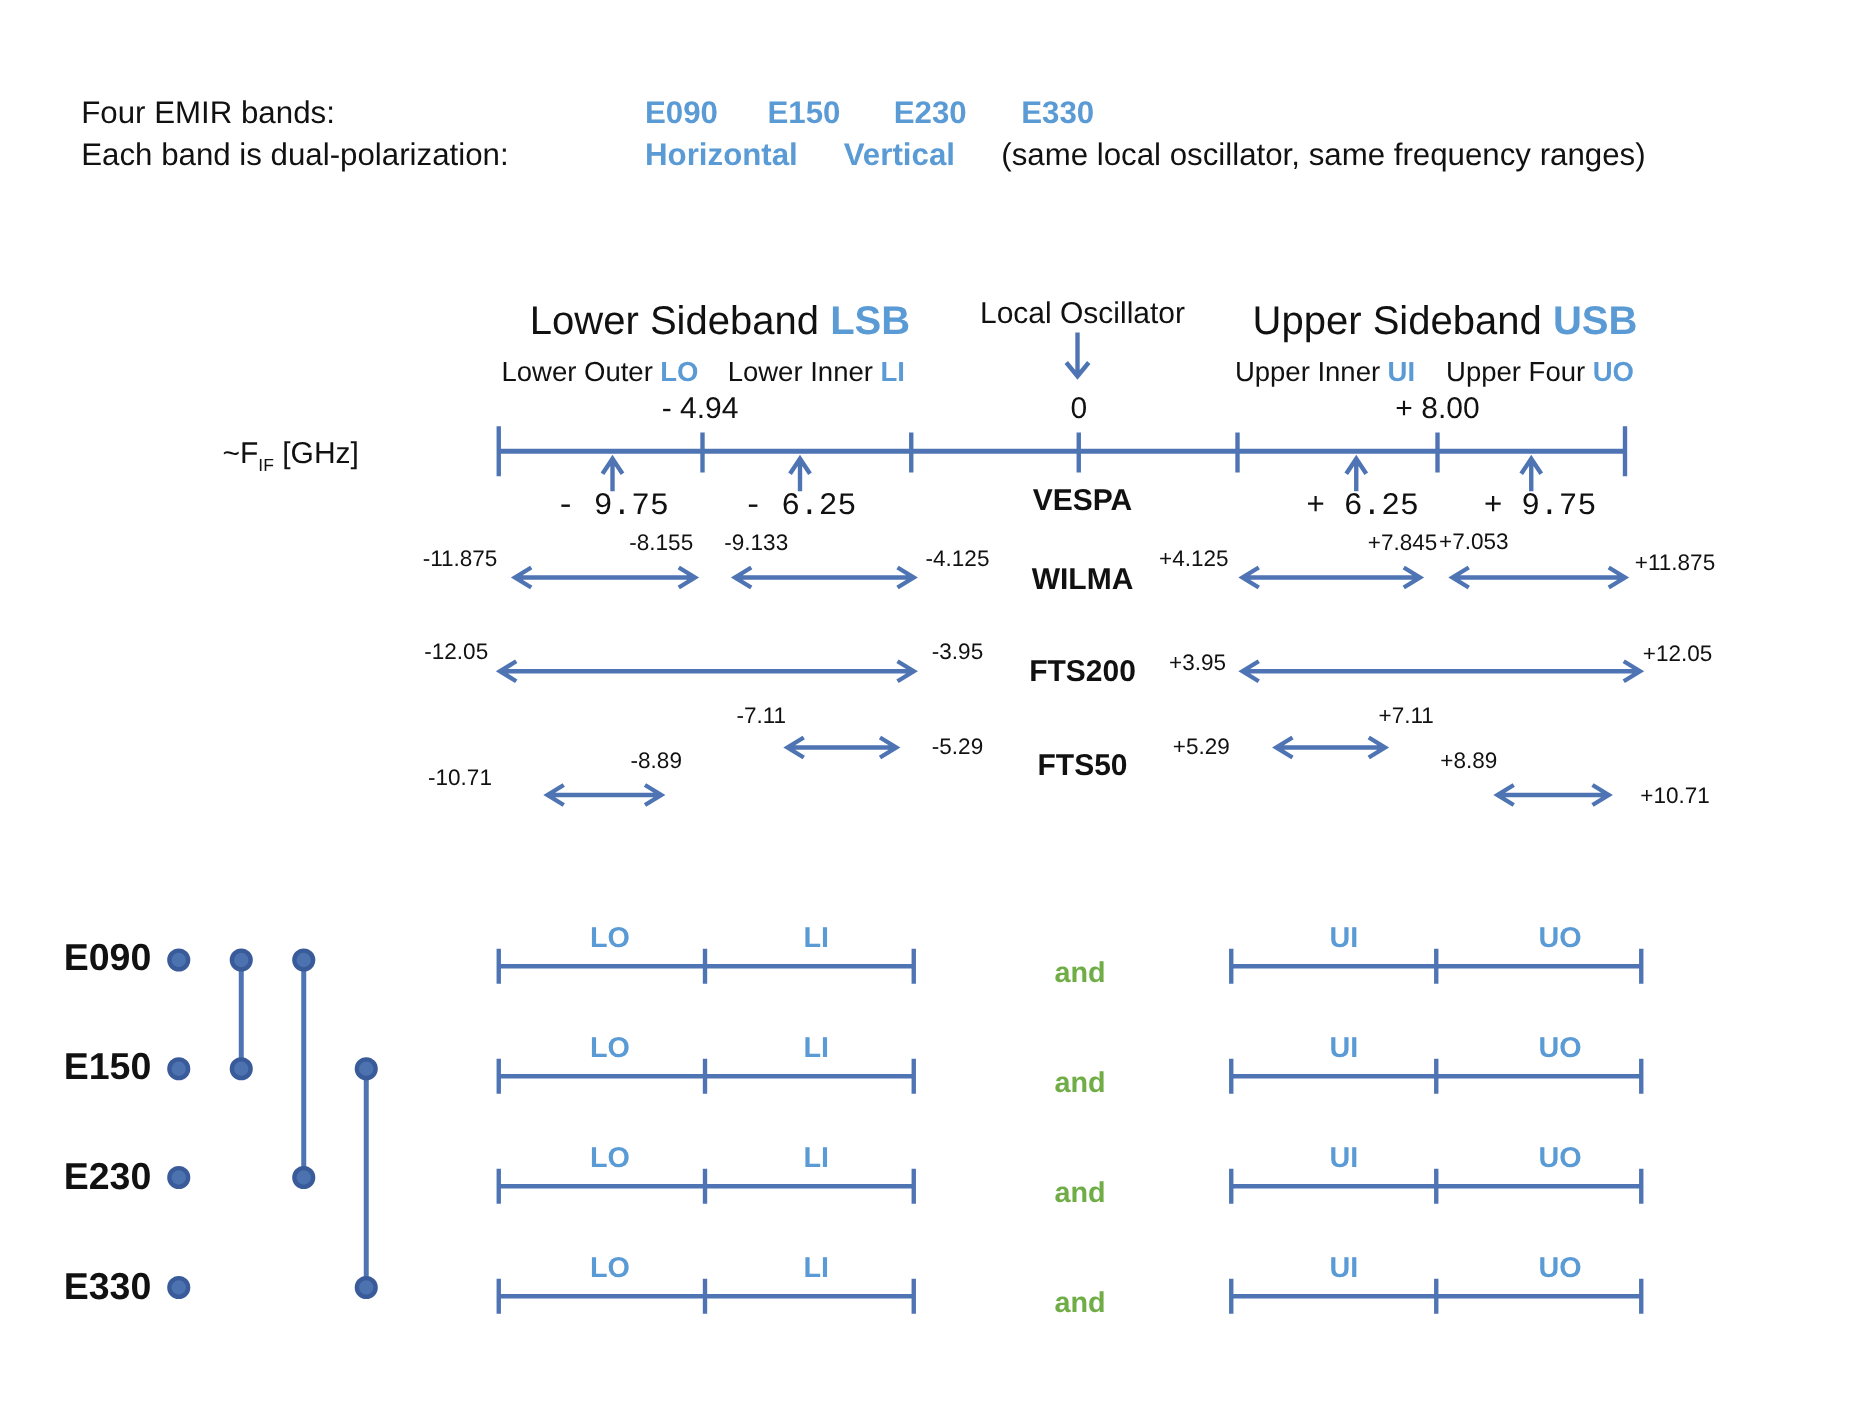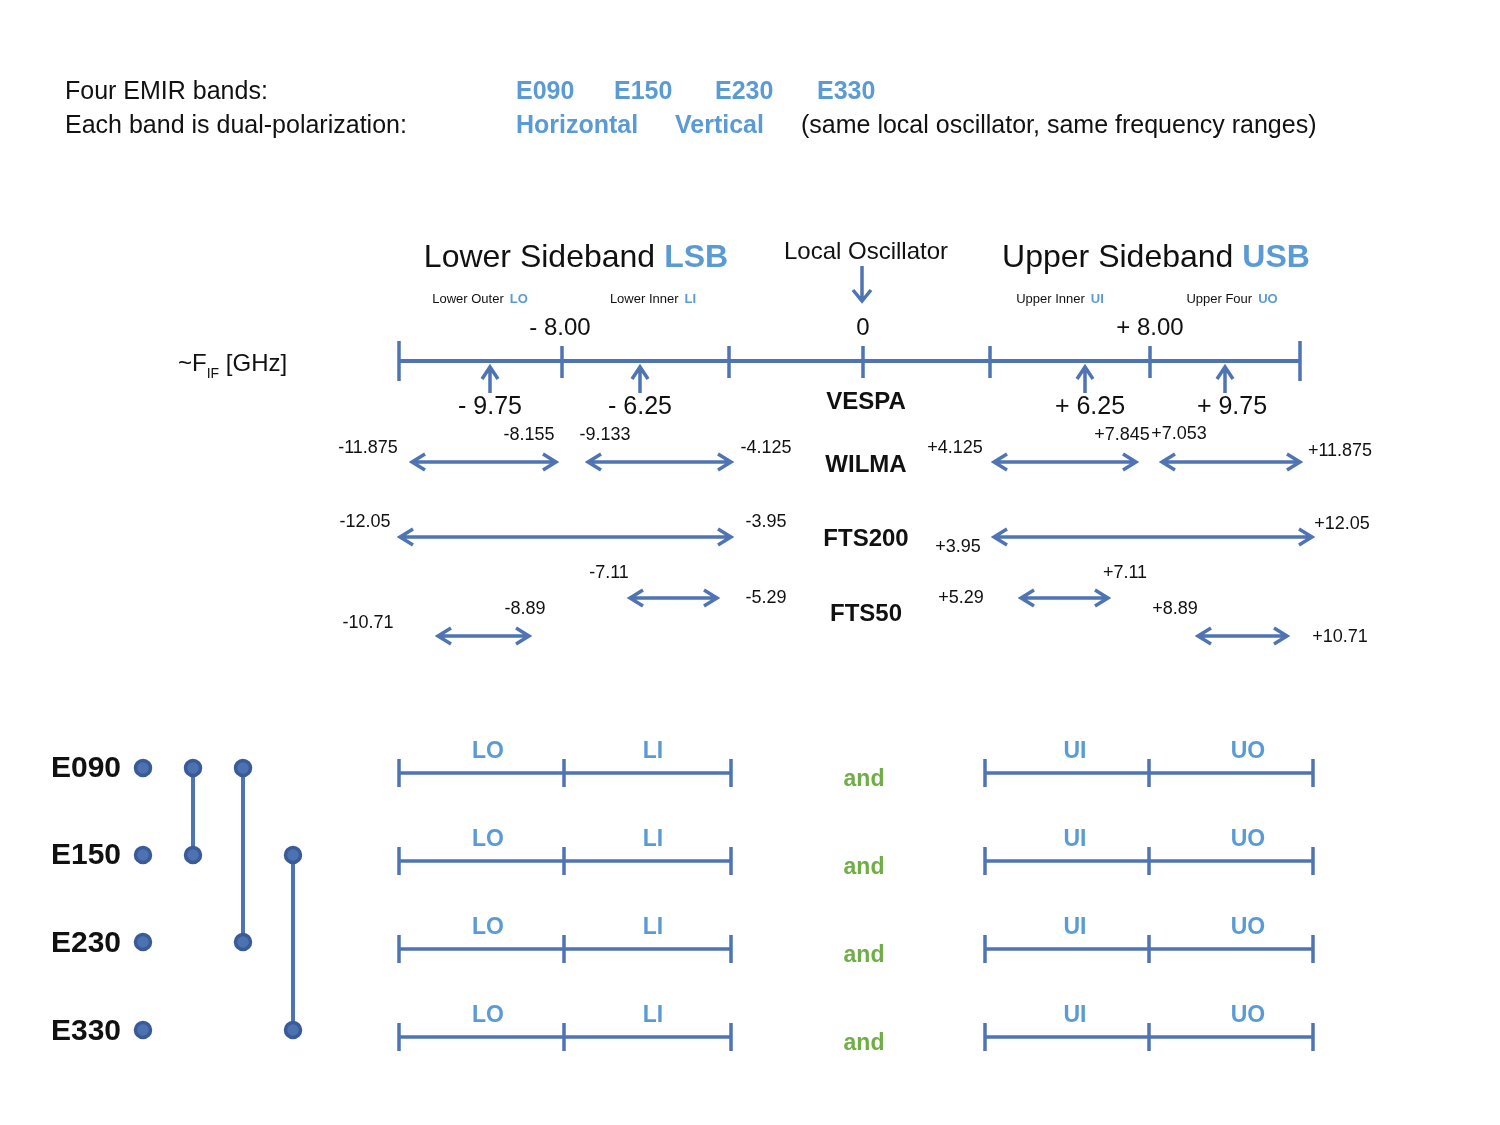--- a/index.html
+++ b/index.html
@@ -18,23 +18,23 @@
   .w4{stroke-width:4px;}
   .w35{stroke-width:3.5px;}
   .dot{fill:var(--dot-fill);stroke:var(--dot-stroke);stroke-width:3.5px;}
   .c{position:absolute;transform:translate(-50%,-50%);white-space:nowrap;line-height:1;}
   .l{position:absolute;white-space:nowrap;line-height:1;}
   .blue{color:var(--accent-blue);font-weight:700;}
   .green{color:var(--green);font-weight:700;text-align:center;}
   .t-header{font-size:25px;}
   .t-title{font-size:32px;}
   .t-lotitle{font-size:24px;}
-  .t-sub{font-size:13px;}
+  .t-sub{font-size:22px;}
   .t-num{font-size:24px;}
-  .t-marker{font-size:25px;}
+  .t-marker{font-size:25px;font-family:Liberation Mono, monospace;}
   .t-name{font-size:24px;font-weight:700;}
   .t-small{font-size:18px;}
   .t-band{font-size:30px;font-weight:700;}
   .t-seg{font-size:23px;font-weight:700;}
   .subsc{font-size:14px;vertical-align:-7px;}
   .gapL{margin-left:9px;}
 </style>
 </head>
 <body>
 
@@ -106,21 +106,21 @@
 
   <span class="c t-title" style="left:576px;top:256px"><span>Lower Sideband</span><span class="blue gapL">LSB</span></span>
   <span class="c t-lotitle" style="left:866px;top:251px">Local Oscillator</span>
   <span class="c t-title" style="left:1156px;top:256px"><span>Upper Sideband</span><span class="blue gapL">USB</span></span>
 
   <span class="c t-sub" style="left:480px;top:298px"><span>Lower Outer</span><span class="blue" style="margin-left:6px">LO</span></span>
   <span class="c t-sub" style="left:653px;top:298px"><span>Lower Inner</span><span class="blue" style="margin-left:6px">LI</span></span>
   <span class="c t-sub" style="left:1060px;top:298px"><span>Upper Inner</span><span class="blue" style="margin-left:6px">UI</span></span>
   <span class="c t-sub" style="left:1232px;top:298px"><span>Upper Four</span><span class="blue" style="margin-left:6px">UO</span></span>
 
-  <span class="c t-num" style="left:560px;top:327px">- 8.00</span>
+  <span class="c t-num" style="left:560px;top:327px">- 4.94</span>
   <span class="c t-num" style="left:863px;top:327px">0</span>
   <span class="c t-num" style="left:1150px;top:327px">+ 8.00</span>
 
   <span class="l t-num" style="left:178px;top:351px"><span>~F</span><span class="subsc">IF</span>&nbsp;<span>[GHz]</span></span>
 
   <span class="c t-marker" style="left:490px;top:405px">- 9.75</span>
   <span class="c t-marker" style="left:640px;top:405px">- 6.25</span>
   <span class="c t-name" style="left:866px;top:401px">VESPA</span>
   <span class="c t-marker" style="left:1090px;top:405px">+ 6.25</span>
   <span class="c t-marker" style="left:1232px;top:405px">+ 9.75</span>
@@ -131,21 +131,21 @@
   <span class="c t-small" style="left:766px;top:447px">-4.125</span>
   <span class="c t-name" style="left:866px;top:464px">WILMA</span>
   <span class="c t-small" style="left:955px;top:447px">+4.125</span>
   <span class="c t-small" style="left:1122px;top:434px">+7.845</span>
   <span class="c t-small" style="left:1179px;top:433px">+7.053</span>
   <span class="c t-small" style="left:1340px;top:450px">+11.875</span>
 
   <span class="c t-small" style="left:365px;top:521px">-12.05</span>
   <span class="c t-small" style="left:766px;top:521px">-3.95</span>
   <span class="c t-name" style="left:866px;top:538px">FTS200</span>
-  <span class="c t-small" style="left:958px;top:546px">+3.95</span>
+  <span class="c t-small" style="left:958px;top:530px">+3.95</span>
   <span class="c t-small" style="left:1342px;top:523px">+12.05</span>
 
   <span class="c t-small" style="left:609px;top:572px">-7.11</span>
   <span class="c t-small" style="left:766px;top:597px">-5.29</span>
   <span class="c t-name" style="left:866px;top:613px">FTS50</span>
   <span class="c t-small" style="left:961px;top:597px">+5.29</span>
   <span class="c t-small" style="left:1125px;top:572px">+7.11</span>
   <span class="c t-small" style="left:368px;top:622px">-10.71</span>
   <span class="c t-small" style="left:525px;top:608px">-8.89</span>
   <span class="c t-small" style="left:1175px;top:608px">+8.89</span>

